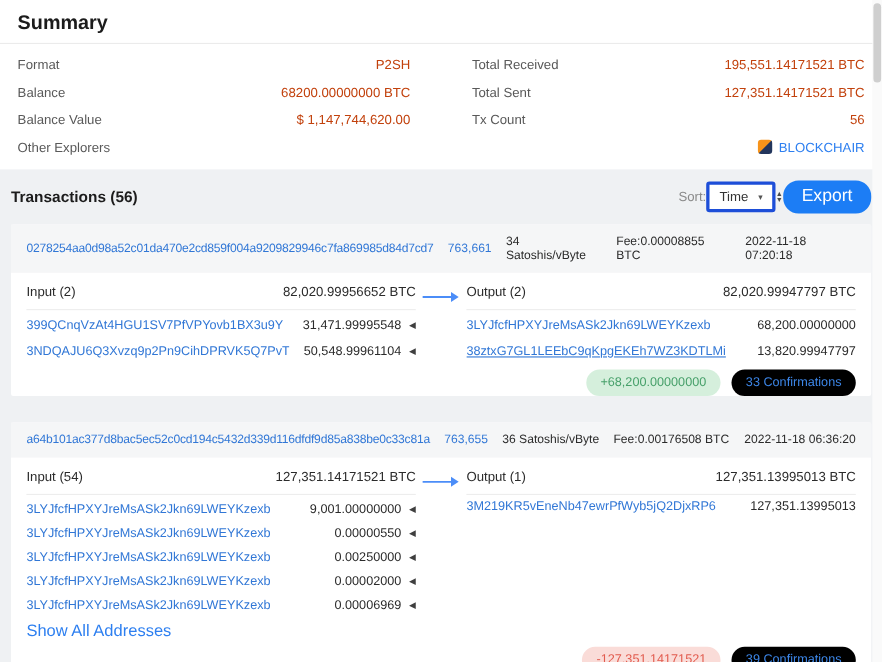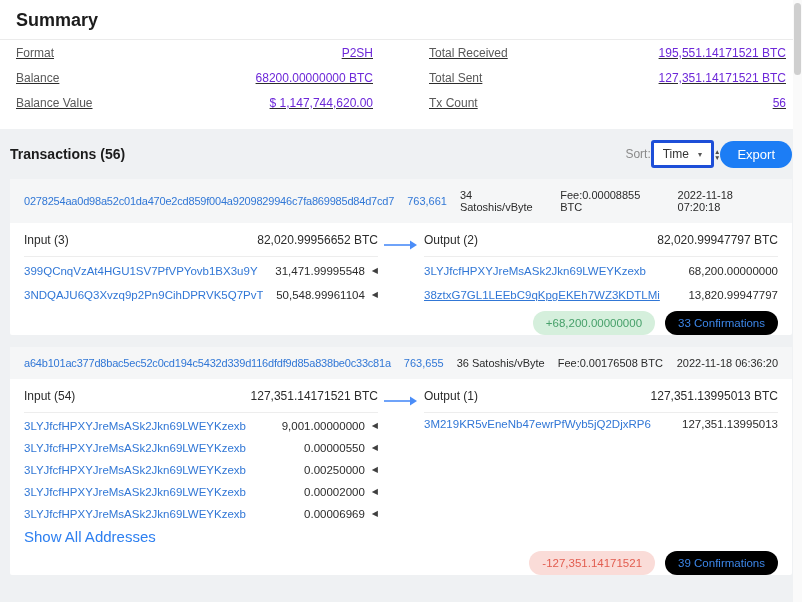--- a/index.html
+++ b/index.html
@@ -9,44 +9,44 @@
     font-size:12px; color:#2b2b2b; background:#eff1f3; position:relative;
   }
   a { text-decoration:none; cursor:pointer; }
 
   
   .summary { background:#fff; padding-bottom:8px; }
   .summary-title { font-size:18px; font-weight:700; color:#1c1c1c; padding:10px 16px 8px; }
   .h-divider { height:1px; background:#ebebeb; }
   .summary-body { padding:6px 16px 0; }
   .srow-grid { display:grid; grid-template-columns:1fr 1fr; column-gap:56px; }
-  .srow { display:flex; justify-content:space-between; align-items:flex-start; height:25px;text-decoration:underline; }
+  .srow { display:flex; justify-content:space-between; align-items:center; height:25px; }
   .slabel { color:#595959; }
-  .svalue { color:#6d28d9;padding-left:30px; }
+  .svalue { color:#c2410c;padding-left:30px; }
   .srow-full { display:flex; justify-content:space-between; align-items:center; height:25px; }
   .explorer-link { display:flex; align-items:center; gap:6px; color:#2d7ff0; font-weight:500; }
   .bc-icon { width:13px; height:13px; border-radius:3px; display:inline-block;
     background:linear-gradient(135deg,#f7931a 0%,#f7931a 48%,#22355c 52%,#22355c 100%); }
 
   
   .tx-section { padding:12px 10px 0; }
   .tx-topbar { display:flex; align-items:center; height:26px; margin-bottom:12px; }
   .tx-title { font-size:14px; font-weight:700; color:#1c1c1c; }
   .tx-controls { margin-left:auto; display:flex; align-items:center; }
   .sort-label { color:#8a8a8a; }
   .sort-select { display:flex; align-items:center; gap:9px; border:3px solid #1d4ed8; background:#fff;
     border-radius:3px; padding:4px 9px; color:#333; cursor:pointer; }
   .chev { font-size:8px; color:#555; }
   .sorter { display:flex; flex-direction:column; align-items:center; gap:1px; cursor:pointer; }
   .sorter span { font-size:6.5px; line-height:5px; color:#4a4a4a; }
   .export-btn { background:#1c7df5; color:#fff; border:none; border-radius:14px;
-    padding:6px 17px; font-size:13px; cursor:pointer; font-family:inherit; }
-
-  
-  .tx-card { background:#fff; border-radius:2px; margin-bottom:12px; }
+    padding:6px 17px; font-size:16px; cursor:pointer; font-family:inherit; }
+
+  
+  .tx-card { background:#fff; border-radius:2px; margin-bottom:24px; }
   .tx-card-header { display:flex; align-items:center; gap:13px; background:#f5f6f7;
     padding:10px 14px; font-size:11px; color:#2b2b2b; }
   .tx-hash { color:#3177d6; letter-spacing:-0.2px; white-space:nowrap; }
   .tx-block { color:#3177d6; }
   .tx-time { margin-left:auto; }
   .tx-body { display:flex; padding:8px 14px 0; }
   .tx-col { flex:1; min-width:0; display:flex; flex-direction:column; }
   .tx-mid { width:46px; display:flex; justify-content:center; align-items:flex-start; padding-top:8px; }
   .col-head { display:flex; justify-content:space-between; align-items:center; font-size:12px;
     color:#2b2b2b; padding:2px 0 9px; border-bottom:1px solid #ededed; }
@@ -99,20 +99,27 @@
         <div class="srow">
           <span class="slabel">Total Sent</span>
           <span class="svalue">127,351.14171521 BTC</span>
         </div>
         <div class="srow">
           <span class="slabel">Tx Count</span>
           <span class="svalue">56</span>
         </div>
       </div>
     </div>
+    <div class="srow-full">
+      <span class="slabel">Other Explorers</span>
+      <a class="explorer-link">
+        <span class="bc-icon"></span>
+        <span>BLOCKCHAIR</span>
+      </a>
+    </div>
   </div>
 </div>
 
 <div class="tx-section">
   <div class="tx-topbar">
     <div class="tx-title">Transactions (56)</div>
     <div class="tx-controls">
       <span class="sort-label">Sort:</span>
       <div class="sort-select">
         <span>Time</span>
@@ -130,21 +137,21 @@
     <div class="tx-card-header">
       <a class="tx-hash">0278254aa0d98a52c01da470e2cd859f004a9209829946c7fa869985d84d7cd7</a>
       <a class="tx-block">763,661</a>
       <span>34 Satoshis/vByte</span>
       <span>Fee:0.00008855 BTC</span>
       <span class="tx-time">2022-11-18 07:20:18</span>
     </div>
     <div class="tx-body">
       <div class="tx-col">
         <div class="col-head">
-          <span>Input (3)</span>
+          <span>Input (2)</span>
           <span>82,020.99956652 BTC</span>
         </div>
         <div class="rows">
           <div class="addr-row">
             <a class="addr">399QCnqVzAt4HGU1SV7PfVPYovb1BX3u9Y</a>
             <span class="amt">31,471.99995548</span>
             <span class="spent">◀</span>
           </div>
           <div class="addr-row">
             <a class="addr">3NDQAJU6Q3Xvzq9p2Pn9CihDPRVK5Q7PvT</a>

